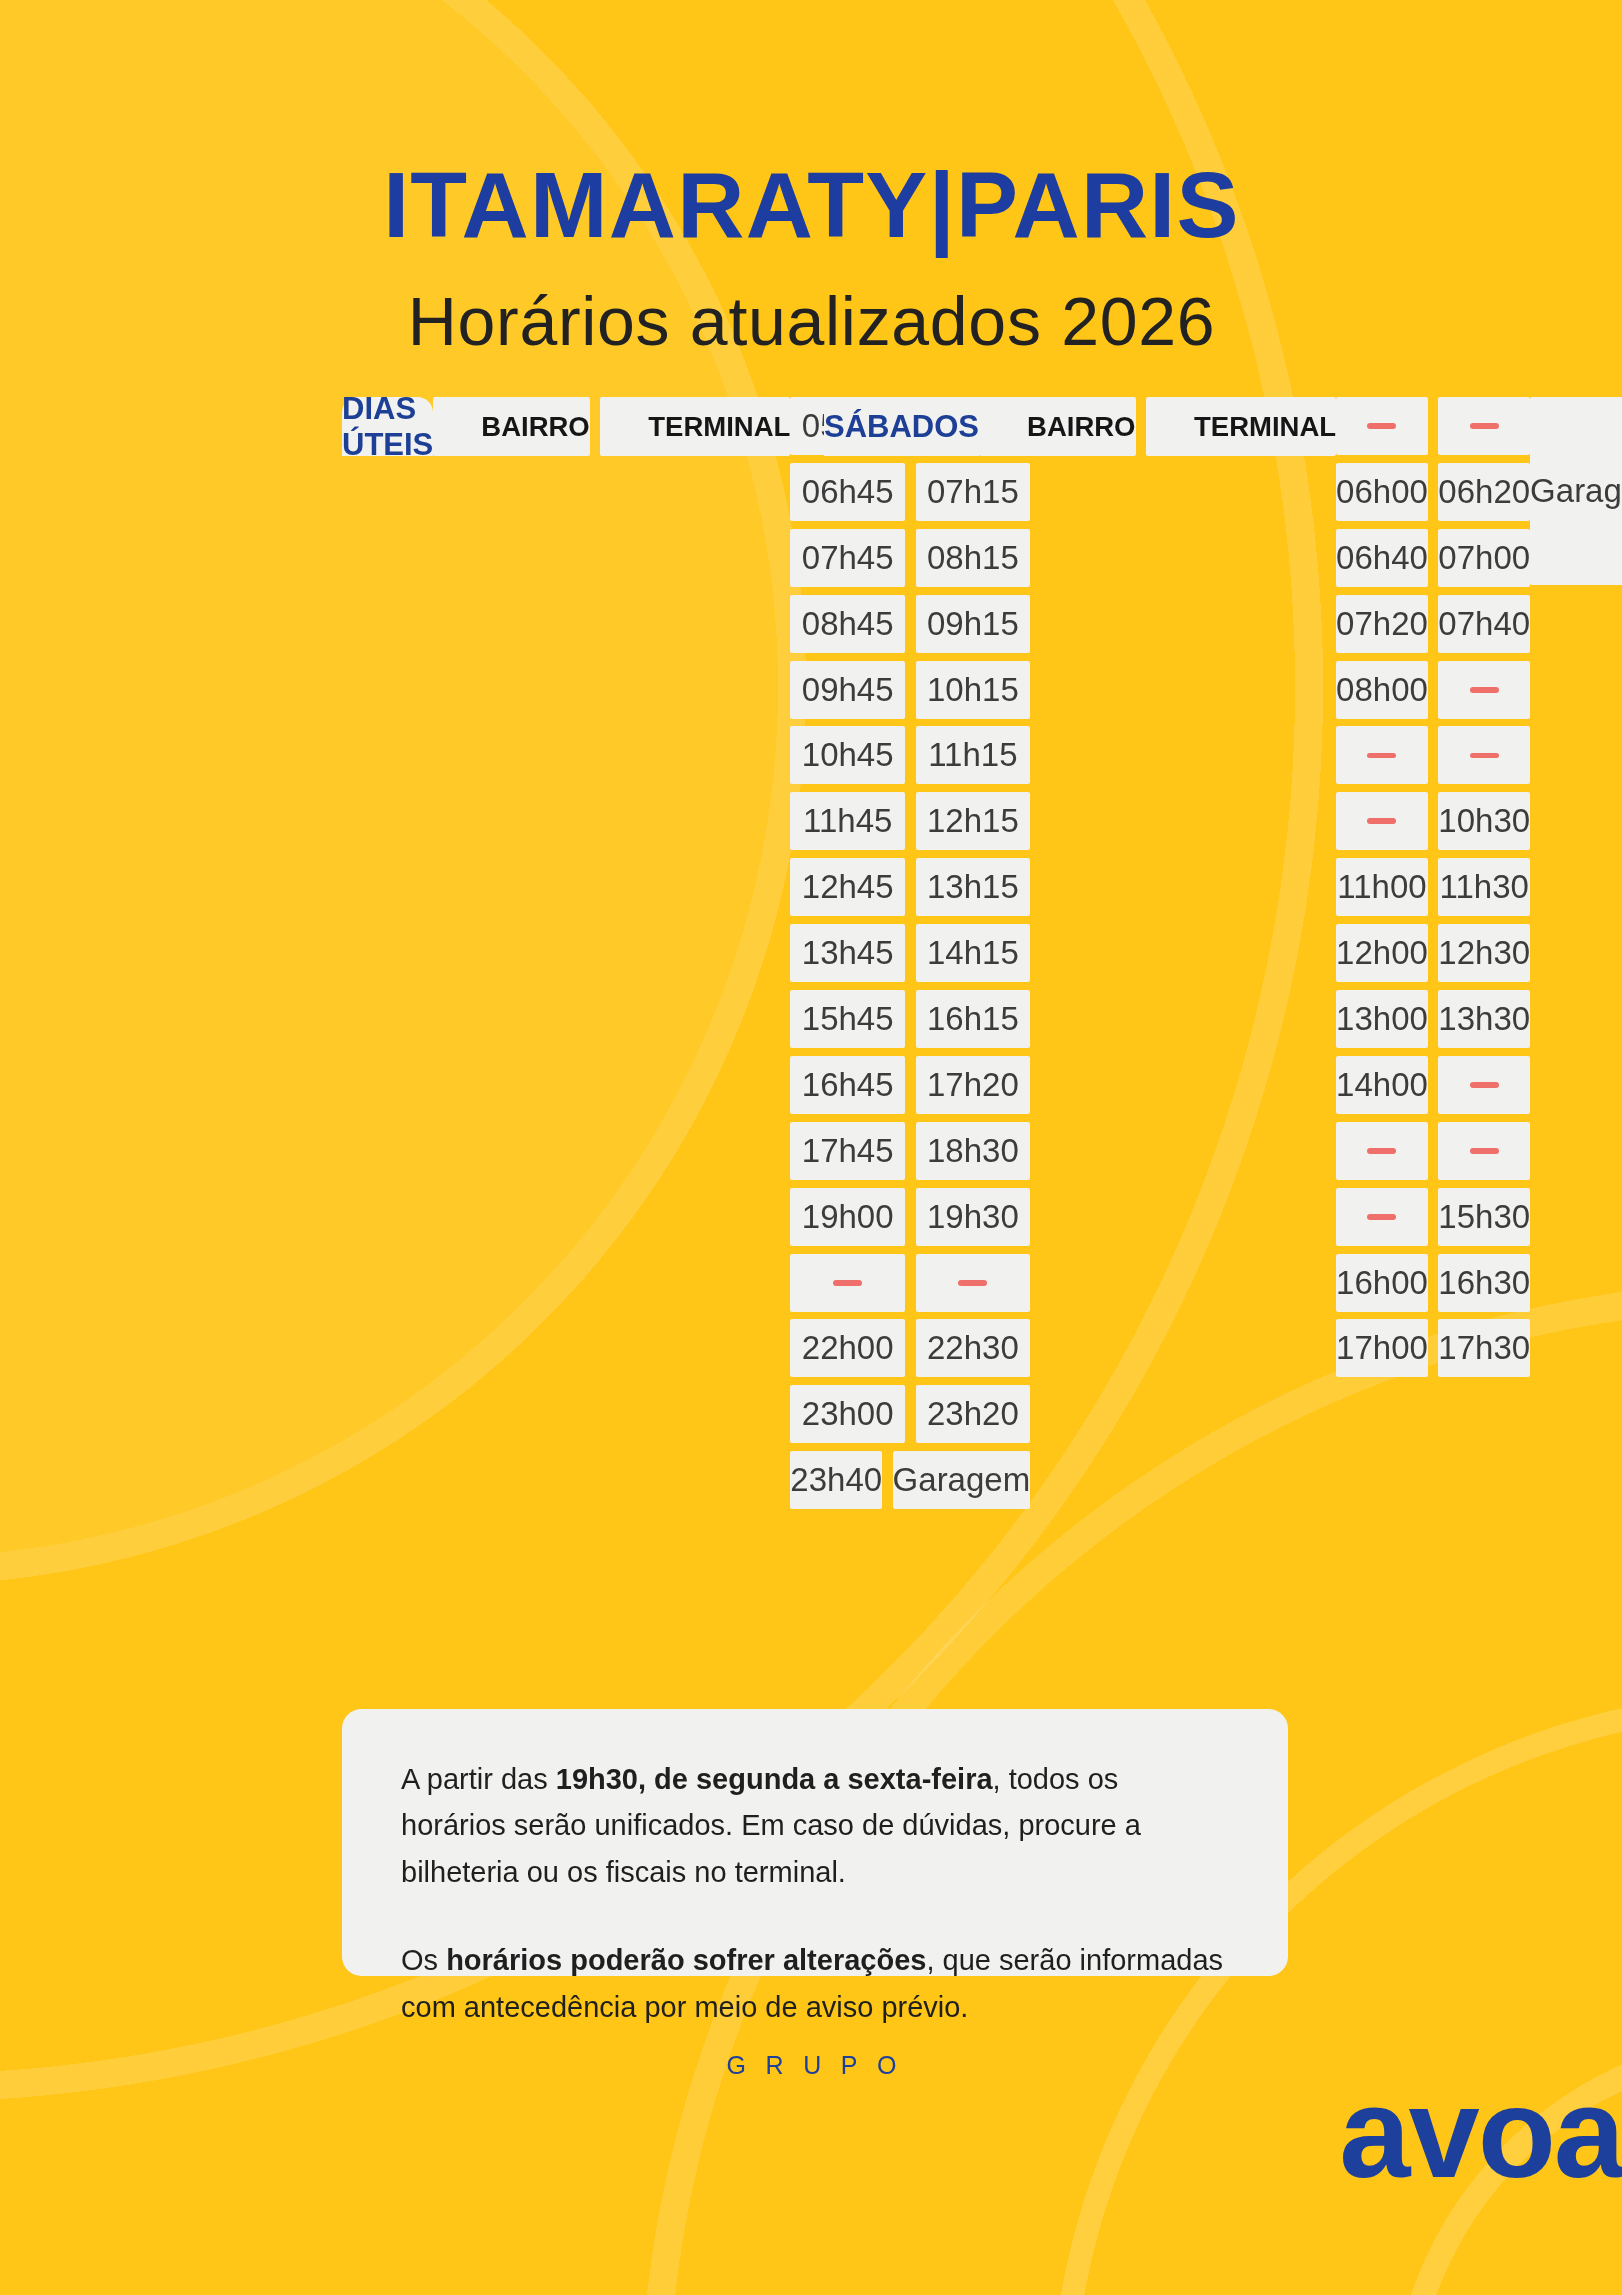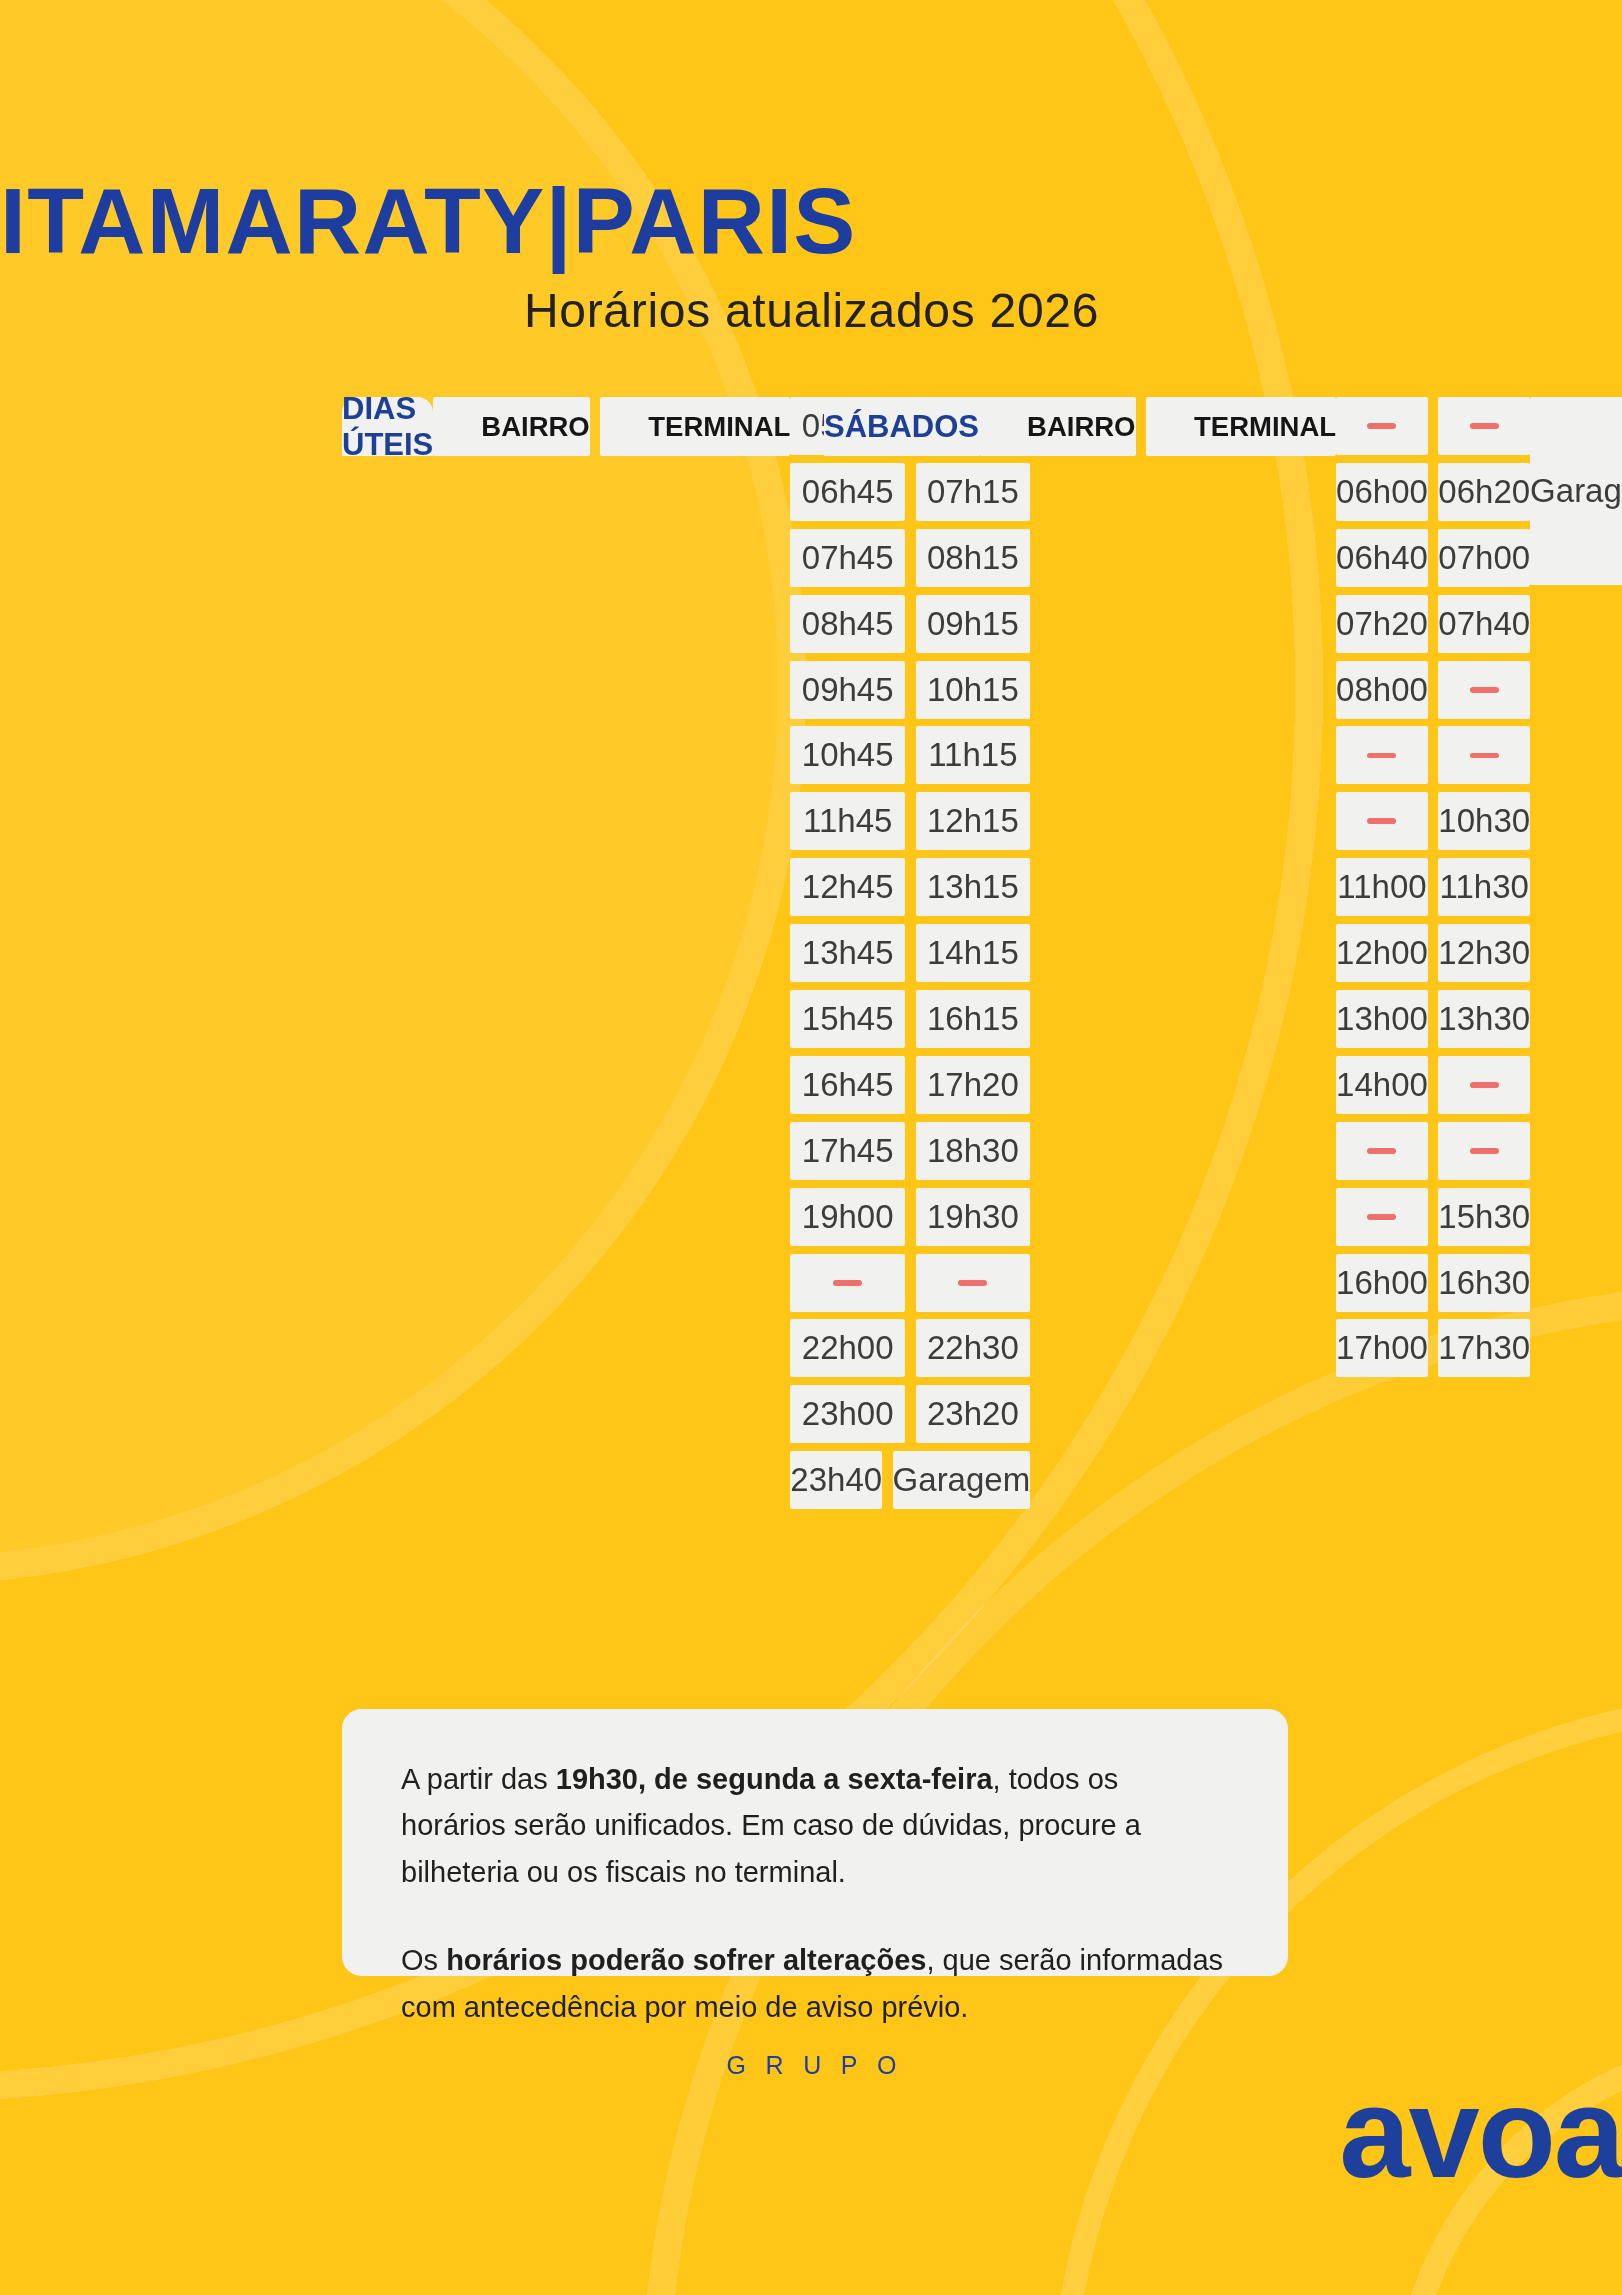--- a/index.html
+++ b/index.html
@@ -11,29 +11,29 @@
   .poster {
     position: relative;
     width: 1623px; height: 2295px;
     background:
       radial-gradient(circle at -92px 687px, rgba(255,255,255,0.07) 0 870px, transparent 870px),
       radial-gradient(circle at -92px 687px, transparent 0 870px, rgba(255,255,255,0.16) 870px 898px, transparent 898px 1387px, rgba(255,255,255,0.15) 1387px 1415px, transparent 1415px),
       radial-gradient(circle at 1780px 2421px, transparent 0 366px, rgba(255,255,255,0.17) 366px 390px, transparent 390px 707px, rgba(255,255,255,0.17) 707px 730px, transparent 730px 1112px, rgba(255,255,255,0.14) 1112px 1140px, transparent 1140px),
       #ffc517;
   }
   .page-title {
-    position: absolute; top: 175px; left: 0; width: 100%;
-    text-align: left;
+    position: absolute; top: 159px; left: 0; width: 100%;
+    text-align: center;
     font-size: 93px; font-weight: 700; letter-spacing: 1.3px;
     color: #1e3da0; line-height: 1;
   }
   .page-subtitle {
     position: absolute; top: 287px; left: 0; width: 100%;
     text-align: center;
-    font-size: 48px; font-weight: 400; letter-spacing: 0.7px;
+    font-size: 68px; font-weight: 400; letter-spacing: 0.7px;
     color: #222222; line-height: 1;
   }
   .tables-wrap {
     position: absolute; left: 342px; top: 397px;
     width: 946px;
     display: flex; gap: 17px;
   }
   .sched-table { width: 465px; display: flex; flex-direction: row; }
   .group-header {
     height: 59px; background: #f1f1f0;

